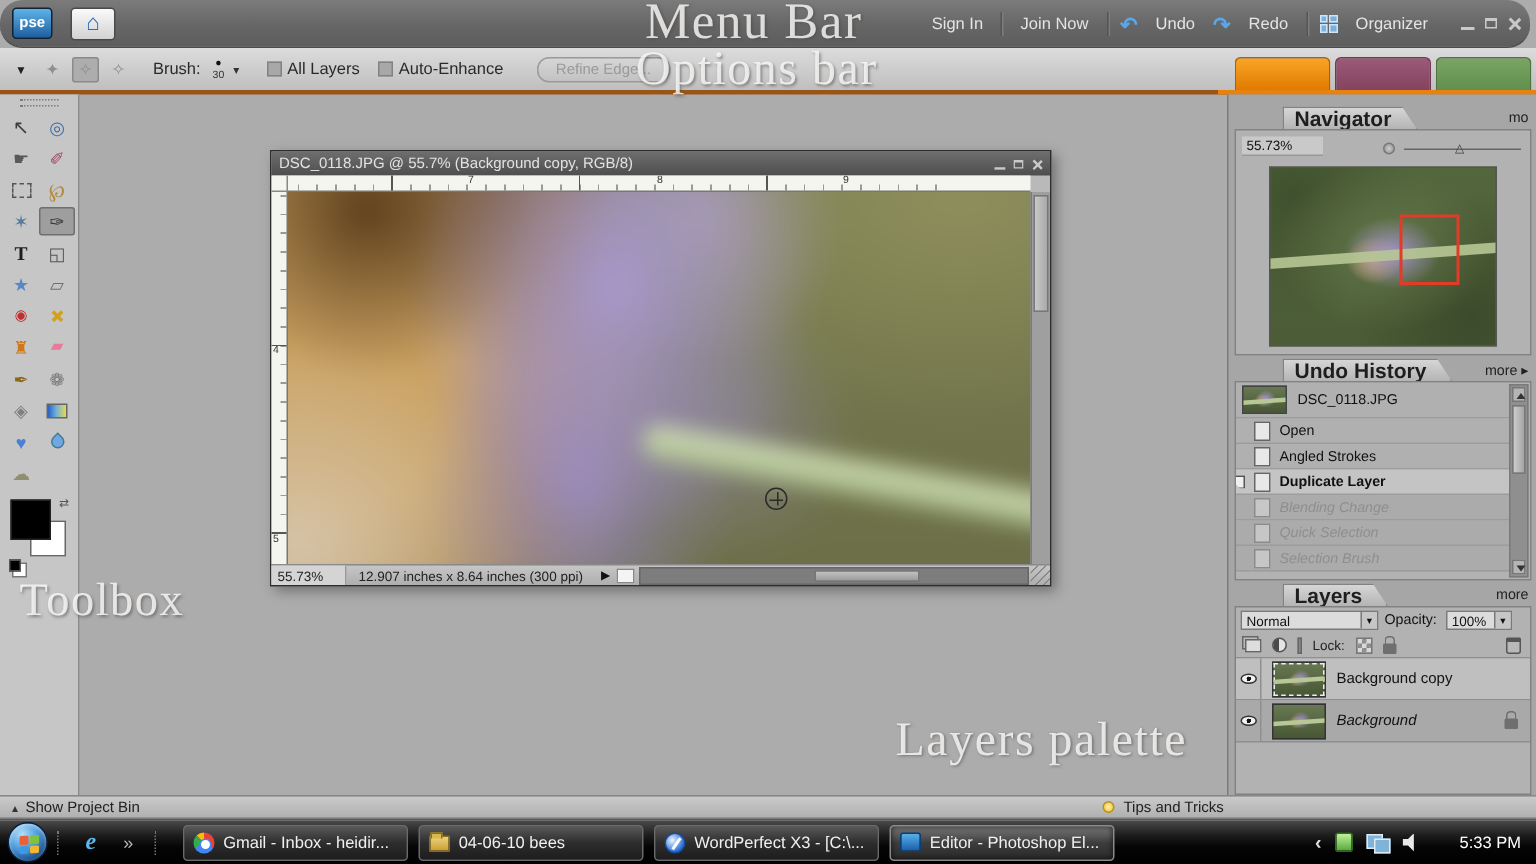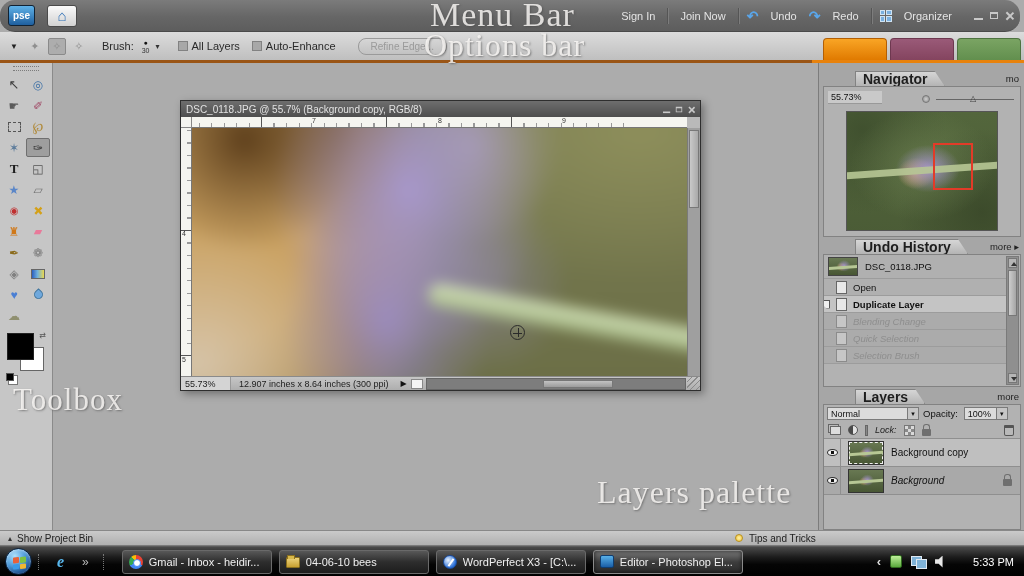--- a/index.html
+++ b/index.html
@@ -208,21 +208,21 @@
   .uh-arrow.down::before{border-top:4px solid #333;}
   .uh-thumb{position:absolute;left:1px;right:1px;top:13px;height:46px;background:linear-gradient(90deg,#cdcdcd,#a5a5a5);border:1px solid #777;}
 
   .p-layers{top:326px;height:141px;}
   .lay-controls{position:absolute;left:0;right:0;top:0;height:17px;display:flex;align-items:center;padding:1px 3px;gap:4px;font-size:9.5px;color:#111;}
   .dd{height:13px;background:#dcdcdc;border:1px solid #7a7a7a;display:flex;align-items:center;font-size:9px;color:#111;}
   .dd .dd-val{padding:0 3px;flex:1;}
   .dd .dd-arr{width:11px;border-left:1px solid #7a7a7a;background:#c6c6c6;font-size:7px;display:flex;align-items:center;justify-content:center;height:100%;}
   .dd-blend{width:92px;} .dd-opacity{width:44px;margin-left:2px;}
   .lay-iconrow{position:absolute;left:0;right:0;top:17px;height:17px;border-bottom:1px solid #8f8f8f;
-    display:flex;align-items:center;gap:7px;padding:0 6px;font-size:9px;color:#222;font-style:italic;}
+    display:flex;align-items:center;gap:7px;padding:0 6px;font-size:9px;color:#222;}
   .newlayer-icon{width:11px;height:9px;background:#ddd;border:1px solid #666;box-shadow:-2px -2px 0 -1px #bbb,-2px -2px 0 0 #666;}
   .adjust-icon{width:10px;height:10px;border-radius:50%;border:1px solid #555;background:linear-gradient(90deg,#4a4a4a 50%,#e4e4e4 50%);}
   .brushlock-icon{width:3px;height:11px;background:#888;border:1px solid #666;}
   .checker-icon{width:11px;height:11px;border:1px solid #777;
     background-image:linear-gradient(45deg,#8a8a8a 25%,transparent 25%,transparent 75%,#8a8a8a 75%),
                      linear-gradient(45deg,#8a8a8a 25%,#d9d9d9 25%,#d9d9d9 75%,#8a8a8a 75%);
     background-size:6px 6px;background-position:0 0,3px 3px;}
   .lock-icon{position:relative;width:9px;height:7px;background:#6f6f6f;border-radius:1px;margin-top:4px;}
   .lock-icon::before{content:"";position:absolute;left:1px;top:-5px;width:5px;height:5px;border:1.5px solid #6f6f6f;border-bottom:none;border-radius:3px 3px 0 0;}
   .trash-icon{position:relative;width:10px;height:11px;border:1px solid #555;border-top:3px solid #555;border-radius:1px 1px 2px 2px;margin-left:auto;background:#b9b9b9;}
@@ -531,20 +531,26 @@
 
               <span class="hist-thumb mini-photo"></span>
               <span class="hist-label">DSC_0118.JPG</span>
             </div>
             <div class="hist-row step">
 
               <span class="hist-icon"></span>
 
               <span class="hist-label">Open</span>
             </div>
+            <div class="hist-row step">
+
+              <span class="hist-icon"></span>
+
+              <span class="hist-label">Angled Strokes</span>
+            </div>
             <div class="hist-row step selected">
               <span class="hist-marker"></span>
               <span class="hist-icon"></span>
 
               <span class="hist-label">Duplicate Layer</span>
             </div>
             <div class="hist-row step disabled">
 
               <span class="hist-icon"></span>
 

